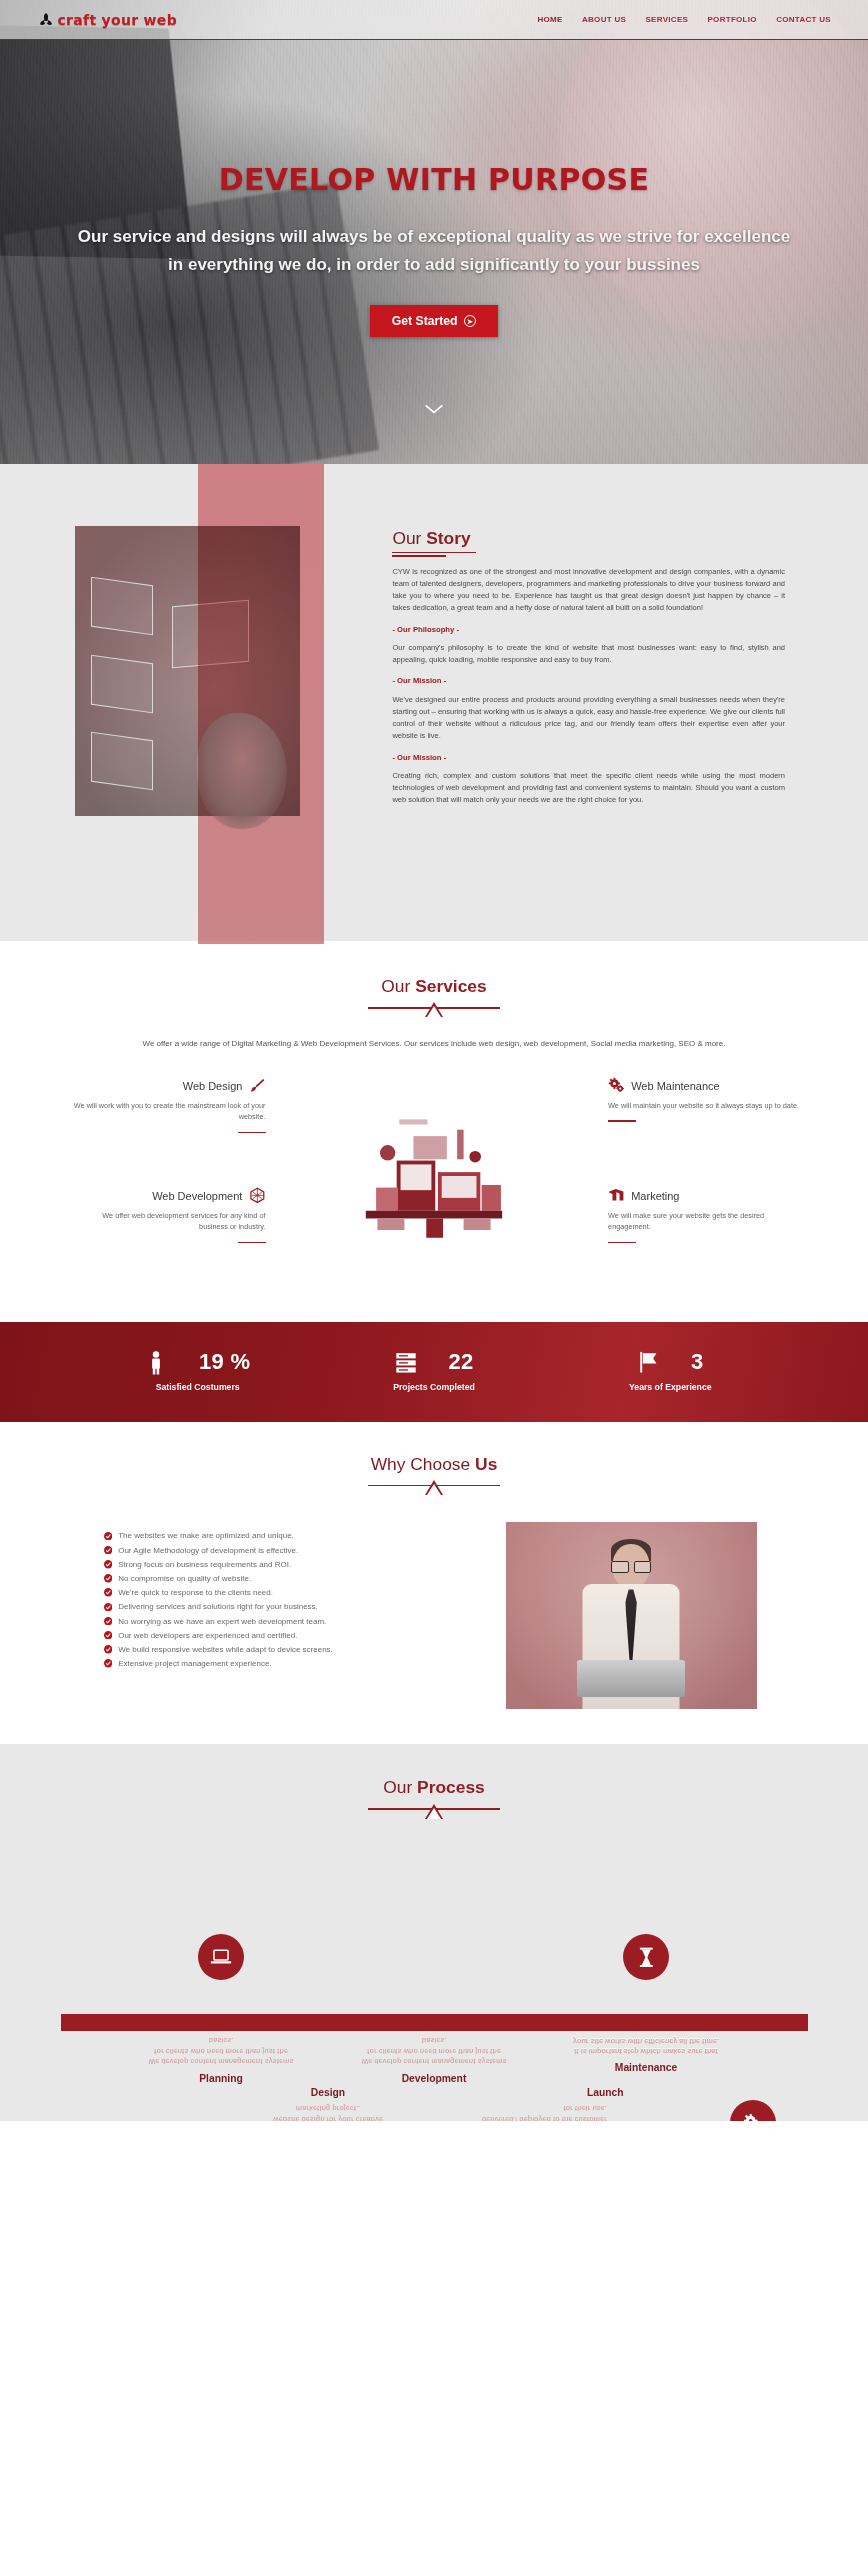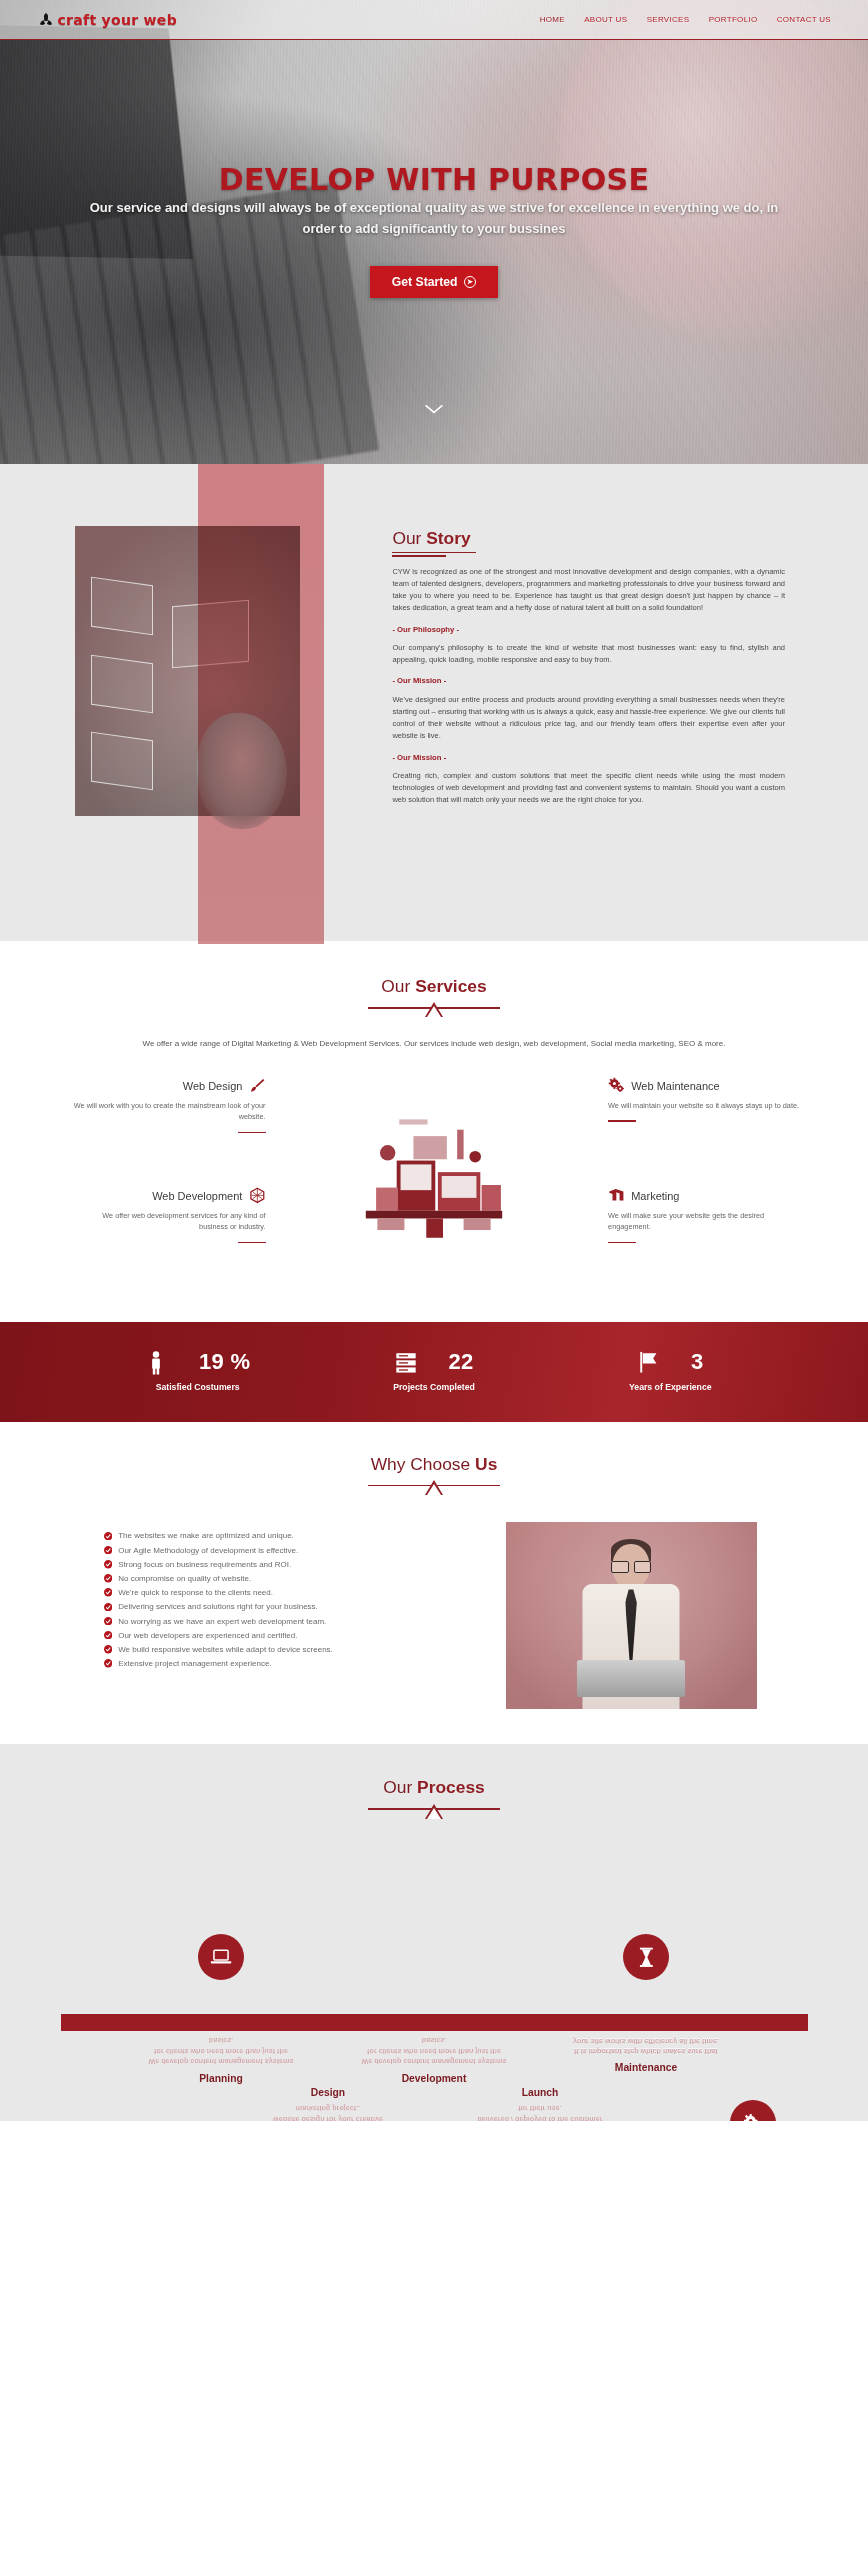--- a/index.html
+++ b/index.html
@@ -61,37 +61,37 @@
   .logo { display:flex; align-items:center; gap:4.5px; }
   .logo-mark { width:14px; height:15.5px; position:relative; }
   .logo-mark svg{ display:block; }
   .logo-text {
     font-size:14px; font-weight:bold; color:#c01c22;
     letter-spacing:0.3px; font-family:"DejaVu Sans", sans-serif;
     text-shadow:0 0.6px 0 rgba(0,0,0,.25);
   }
   .nav-links { display:flex; align-items:center; gap:19.3px; }
   .nav-links a {
-    font-size:8px; font-weight:normal; letter-spacing:0.3px;
+    font-size:8px; font-weight:bold; letter-spacing:0.3px;
     color:#b0212a; text-decoration:none; text-transform:uppercase;
     text-shadow:0 0.6px 0.6px rgba(255,255,255,.5);
   }
   .nav-links a.active{ color:#9c1c23; }
 
   .hero-body {
     position:relative; z-index:5; text-align:center;
     padding-top:122px;
   }
   .hero-title {
     font-size:30px; font-weight:bold; letter-spacing:0.3px;
     color:#b01820; text-shadow:0 1.3px 2.6px rgba(0,0,0,.25);
     font-family:"DejaVu Sans", sans-serif;
   }
   .hero-sub {
-    font-size:13px; font-weight:bold; line-height:1.65;
+    margin-top:26px; font-size:17px; font-weight:bold; line-height:1.65;
     color:#f4f4f4; text-shadow:0 0.6px 3.2px rgba(0,0,0,.55);
     max-width:721px; margin-left:auto; margin-right:auto;
   }
   .hero-btn {
     margin-top:26px; display:inline-flex; align-items:center; gap:6.4px;
     background:#c4161c; color:#fff; border:none; cursor:pointer;
     padding:9px 22px; font-size:12.2px; font-weight:bold;
     font-family:"Liberation Sans", sans-serif;
     box-shadow:0 1.3px 4.5px rgba(0,0,0,.35);
   }
@@ -702,21 +702,21 @@
         <div class="proc-label">Maintenance</div>
       </div>
 
       <div class="proc-bot" style="left:184px;">
         <div class="stem"></div>
         <div class="proc-label">Design</div>
         <div class="proc-desc flip">We will create a beautiful, affordable website design for your creative marketing project..</div>
 
       </div>
 
-      <div class="proc-bot" style="left:396px;">
+      <div class="proc-bot" style="left:396px;text-align:right;">
         <div class="stem"></div>
         <div class="proc-label">Launch</div>
         <div class="proc-desc flip">After successful testing the product is delivered / deployed to the customer for their use.</div>
 
       </div>
 
       <div class="proc-bot" style="left:609px;">
         <div class="stem"></div>
         <div class="proc-label"></div>
         <div class="proc-desc flip"></div>

